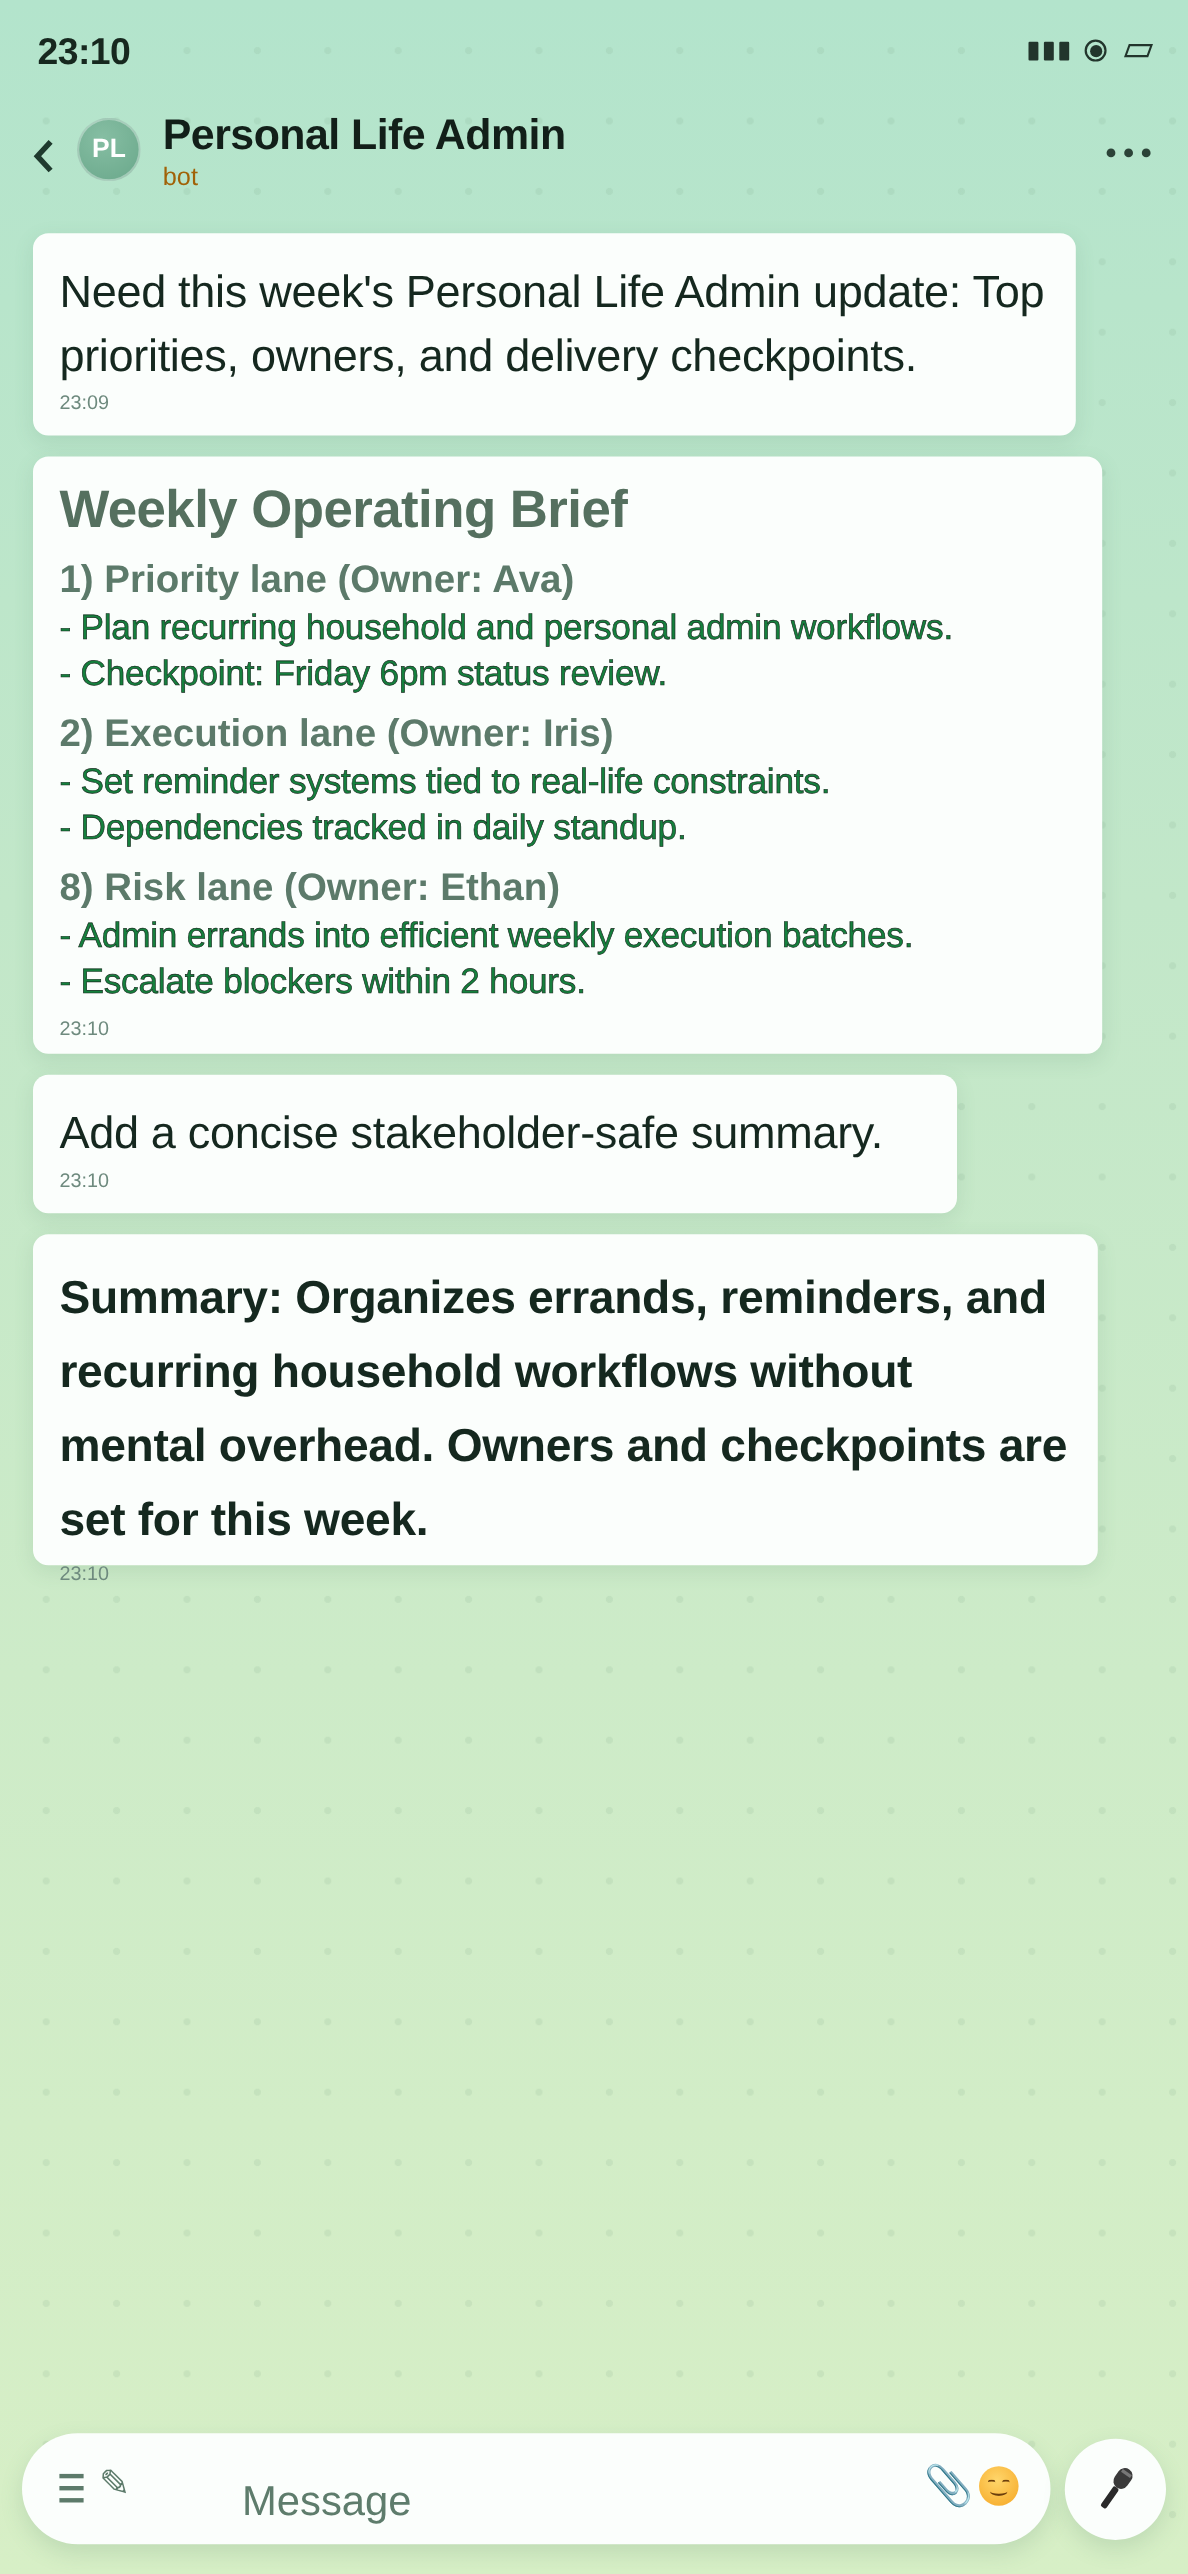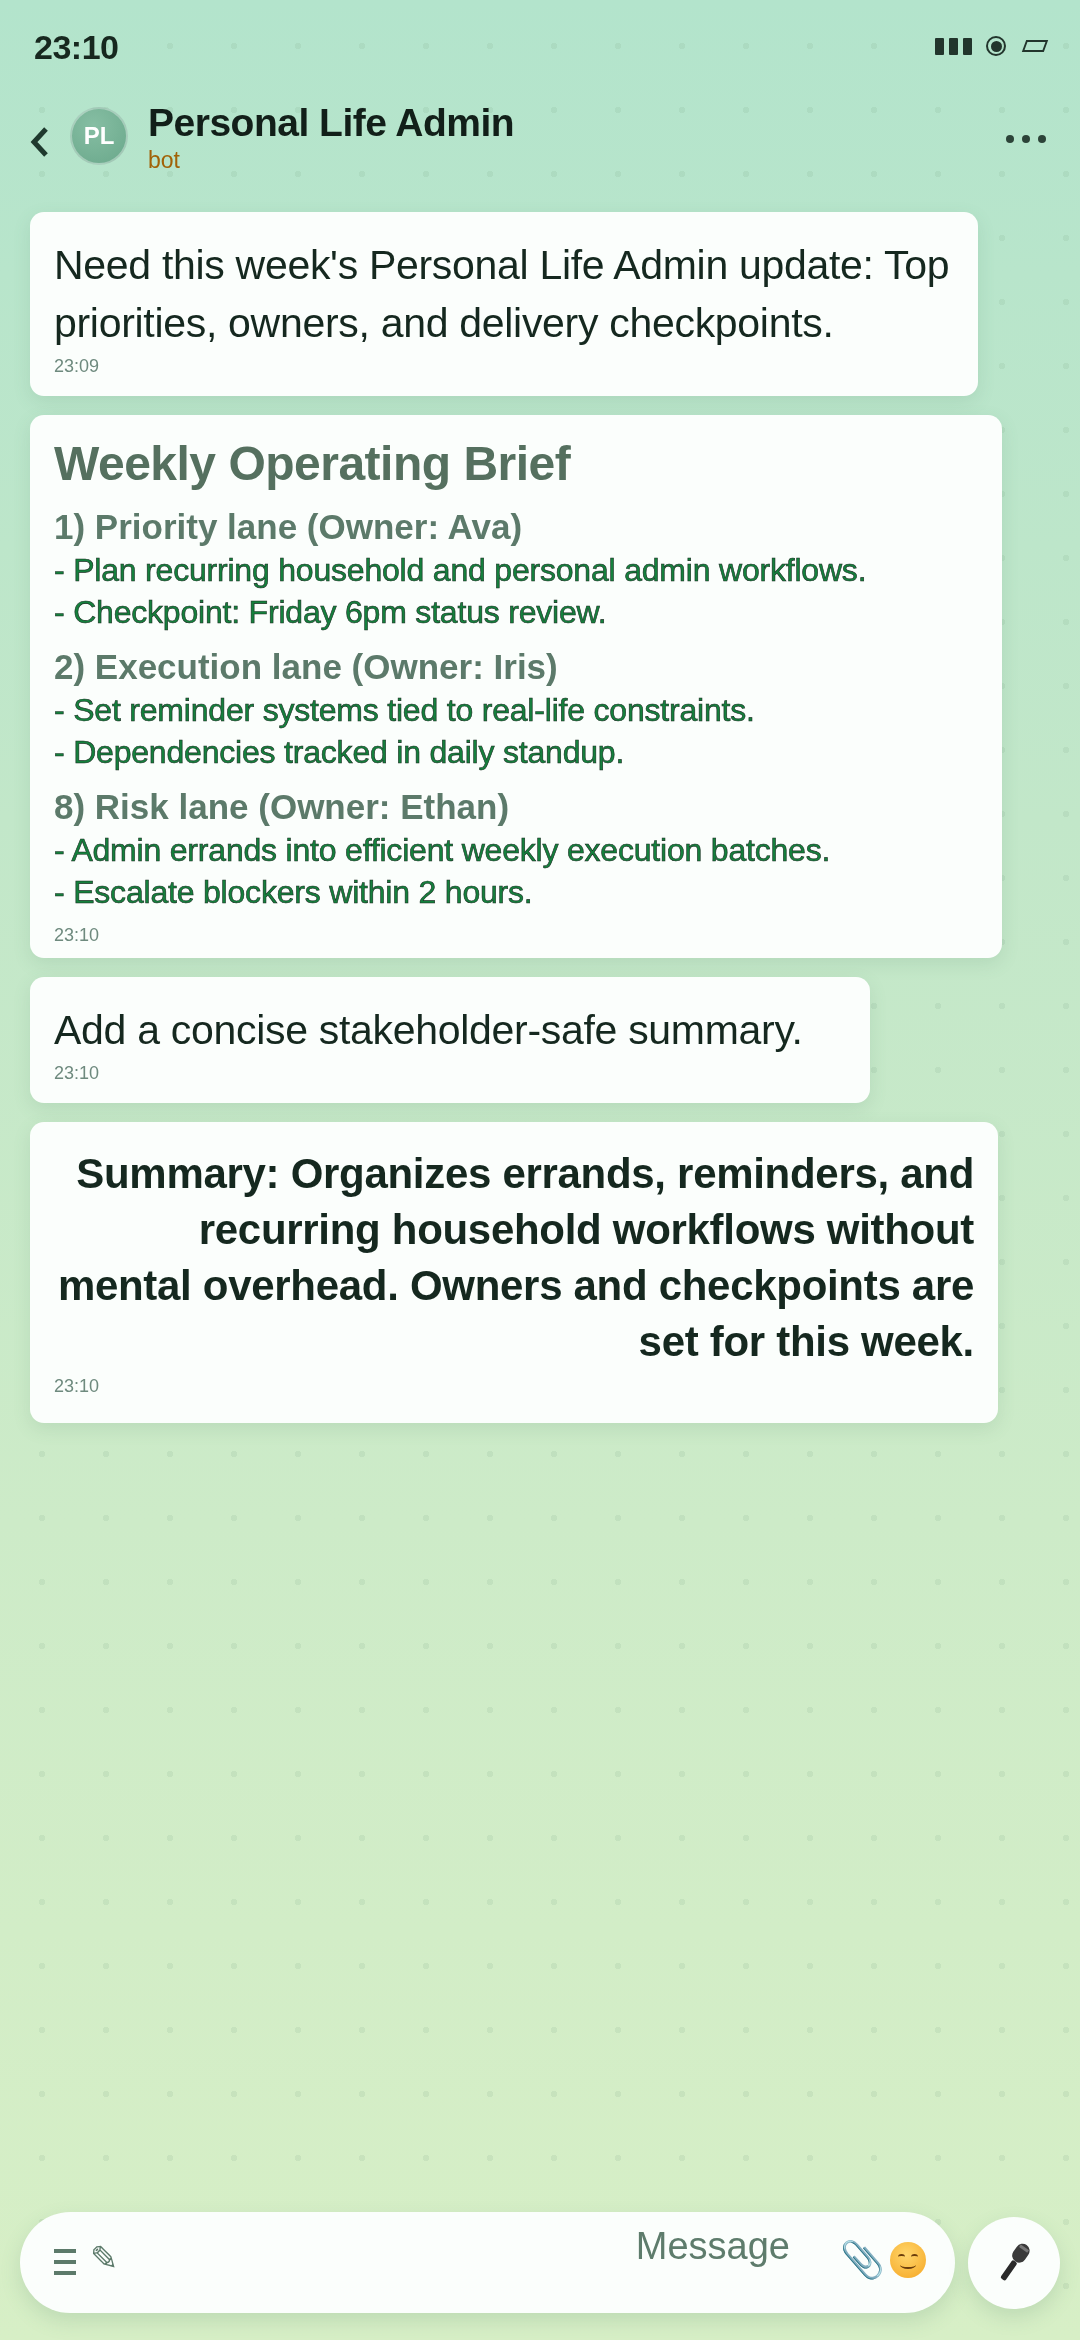--- a/index.html
+++ b/index.html
@@ -83,35 +83,35 @@
   .b2 { top: 203px; width: 972px; height: 543px; padding-top: 20px; }
   .b3 { top: 765px; width: 840px; height: 126px; }
   .b4 { top: 910px; width: 968px; height: 301px; }
 
   .brief-title { font-size: 48px; font-weight: bold; color: #55705f; letter-spacing: -0.5px; line-height: 58px; }
   .lane-head { font-size: 35px; font-weight: bold; color: #5c7a6a; line-height: 44px; margin-top: 12px; }
   .lane-item { font-size: 32px; color: #15803d; line-height: 42px; font-weight: bold; letter-spacing: -0.2px; }
   .b2 .lane-item { font-weight: normal; -webkit-text-stroke: 0.6px #18291f; }
   .b2 .time { margin-top: 12px; }
 
-  .b4 .text { font-weight: bold; font-size: 42px; line-height: 56px; letter-spacing: -0.3px; text-align: right; }
+  .b4 .text { font-weight: bold; font-size: 42px; line-height: 67px; letter-spacing: -0.3px; }
   .b4 .time { margin-top: 6px; }
 
   .composer {
     position: absolute; left: 20px; top: 2212px; width: 935px; height: 101px;
     background: #fbfefc; border-radius: 51px;
     box-shadow: 0 8px 20px rgba(80,130,100,0.18);
   }
   .menu-icon { position: absolute; left: 34px; top: 37px; width: 22px; height: 26px; display: flex; flex-direction: column; justify-content: space-between; }
   .menu-icon span { display: block; height: 4px; background: #5c7a6a; }
   .pencil-icon { position: absolute; left: 70px; top: 26px; font-size: 34px; color: #5c7a6a; line-height: 40px; }
   .message-input {
-    position: absolute; left: 200px; top: 4px; width: 570px; height: 60px;
+    position: absolute; left: 200px; top: 32px; width: 570px; height: 60px;
     border: none; outline: none; background: transparent;
-    font-family: "Liberation Sans", sans-serif; font-size: 38px; color: #5c7a6a; text-align: right;
+    font-family: "Liberation Sans", sans-serif; font-size: 38px; color: #5c7a6a; text-align: left;
   }
   .message-input::placeholder { color: #5e7c6c; }
   .clip-icon { position: absolute; left: 820px; top: 26px; font-size: 36px; color: #a9bbcc; line-height: 44px; }
   .emoji-icon {
     position: absolute; left: 870px; top: 30px; width: 36px; height: 36px; border-radius: 50%;
     background: radial-gradient(circle at 45% 35%, #ffd66b, #f5a623);
   }
   .emoji-icon::before, .emoji-icon::after {
     content: ""; position: absolute; top: 12px; width: 7px; height: 4px;
     border-top: 2.5px solid #6b3e0c; border-radius: 50% 50% 0 0;

